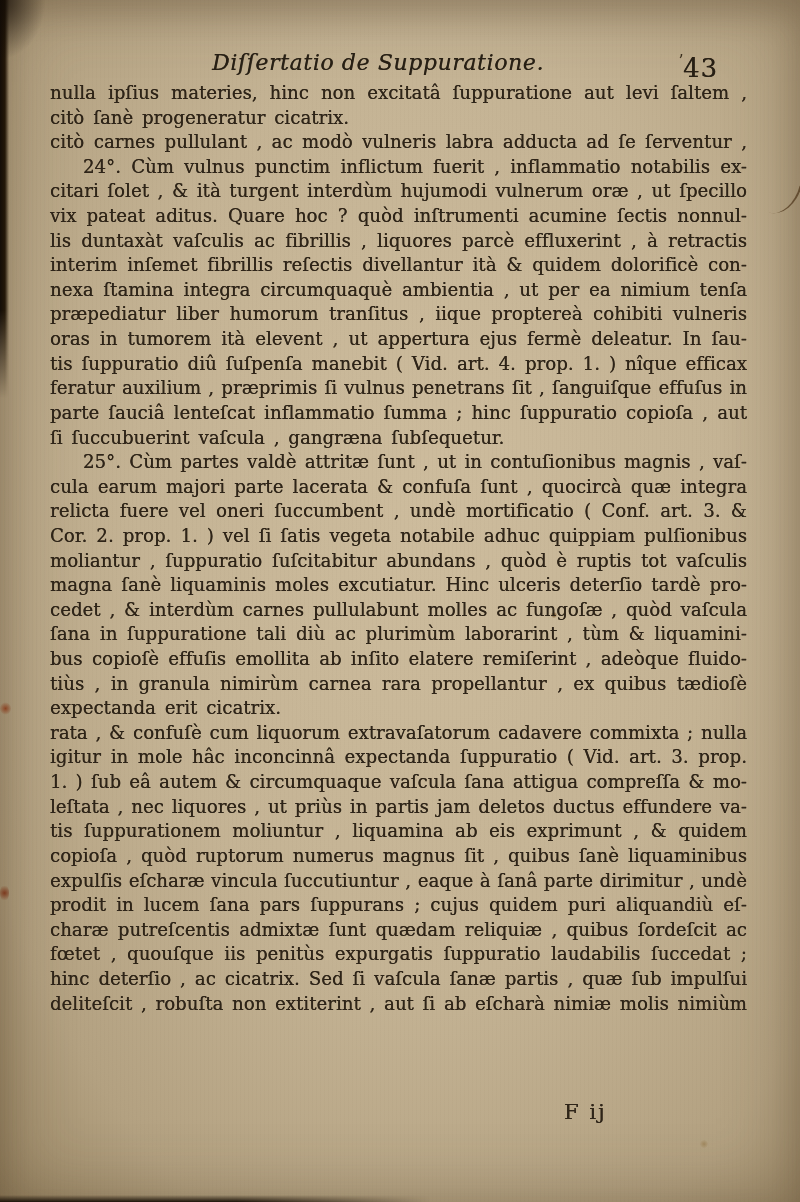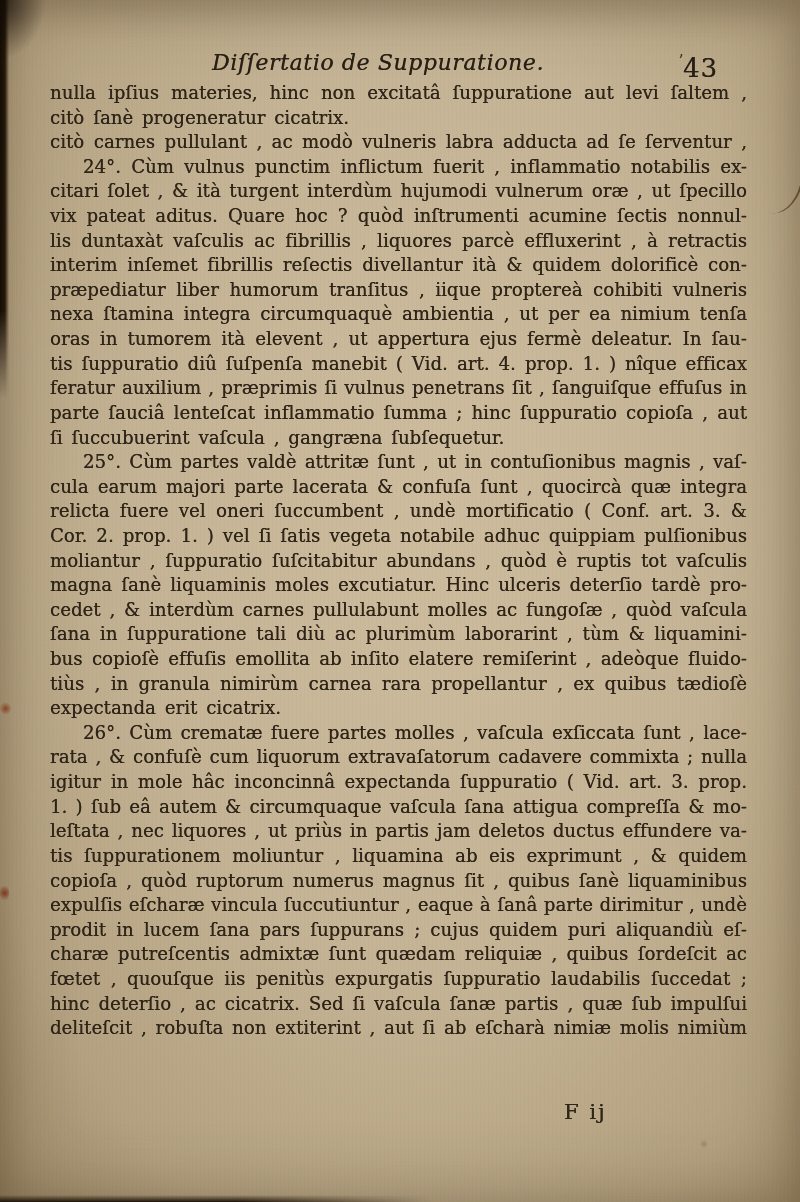--- a/index.html
+++ b/index.html
@@ -100,39 +100,38 @@
 
   <div class="textblock">
       <div class="line">nulla ipſius materies, hinc non excitatâ ſuppuratione aut levi ſaltem ,</div>
       <div class="line nojust">citò ſanè  progeneratur cicatrix.</div>
       <div class="line">citò carnes pullulant , ac modò vulneris labra adducta ad ſe ſerventur ,</div>
       <div class="line indent">24°. Cùm vulnus punctim inflictum fuerit , inflammatio notabilis ex-</div>
       <div class="line">citari ſolet , &amp; ità turgent interdùm hujumodi vulnerum oræ , ut ſpecillo</div>
       <div class="line">vix pateat aditus. Quare hoc ? quòd inſtrumenti acumine ſectis nonnul-</div>
       <div class="line">lis duntaxàt vaſculis ac fibrillis , liquores parcè effluxerint , à retractis</div>
       <div class="line">interim inſemet fibrillis reſectis divellantur ità &amp; quidem dolorificè con-</div>
+      <div class="line">nexa ſtamina integra circumquaquè ambientia , ut per ea nimium tenſa</div>
       <div class="line">præpediatur liber humorum tranſitus , iique proptereà cohibiti vulneris</div>
-      <div class="line">nexa ſtamina integra circumquaquè ambientia , ut per ea nimium tenſa</div>
       <div class="line">oras in tumorem ità elevent , ut appertura ejus fermè deleatur. In ſau-</div>
       <div class="line">tis ſuppuratio diû ſuſpenſa manebit ( Vid. art. 4. prop. 1. ) nîque efficax</div>
       <div class="line">feratur auxilium , præprimis ſi vulnus penetrans ſit , ſanguiſque effuſus in</div>
       <div class="line">parte ſauciâ lenteſcat inflammatio ſumma ; hinc ſuppuratio copioſa , aut</div>
       <div class="line nojust">ſi ſuccubuerint vaſcula , gangræna ſubſequetur.</div>
       <div class="line indent">25°. Cùm partes valdè attritæ ſunt , ut in contuſionibus magnis , vaſ-</div>
       <div class="line">cula earum majori parte lacerata &amp; confuſa ſunt , quocircà quæ integra</div>
       <div class="line">relicta fuere vel oneri ſuccumbent , undè mortificatio ( Conf. art. 3. &amp;</div>
       <div class="line">Cor. 2. prop. 1. ) vel ſi ſatis vegeta notabile adhuc quippiam pulſionibus</div>
       <div class="line">moliantur , ſuppuratio ſuſcitabitur abundans , quòd è ruptis tot vaſculis</div>
       <div class="line">magna ſanè liquaminis moles excutiatur. Hinc ulceris deterſio tardè pro-</div>
       <div class="line">cedet , &amp; interdùm carnes pullulabunt molles ac fungoſæ , quòd vaſcula</div>
       <div class="line">ſana in ſuppuratione tali diù ac plurimùm laborarint , tùm &amp; liquamini-</div>
       <div class="line">bus copioſè effuſis emollita ab inſito elatere remiſerint , adeòque fluido-</div>
       <div class="line">tiùs , in granula nimirùm carnea rara propellantur , ex quibus tædioſè</div>
       <div class="line nojust">expectanda erit cicatrix.</div>
-      <div class="line indent">26°. Cùm crematæ fuere partes molles , vaſcula exſiccata ſunt , lace-</div>
       <div class="line">rata , &amp; confuſè cum liquorum extravaſatorum cadavere commixta ; nulla</div>
       <div class="line">igitur in mole hâc inconcinnâ expectanda ſuppuratio ( Vid. art. 3. prop.</div>
       <div class="line">1. ) ſub eâ autem &amp; circumquaque vaſcula ſana attigua compreſſa &amp; mo-</div>
       <div class="line">leſtata , nec liquores , ut priùs in partis jam deletos ductus effundere va-</div>
       <div class="line">tis ſuppurationem moliuntur , liquamina ab eis exprimunt , &amp; quidem</div>
       <div class="line">copioſa , quòd ruptorum numerus magnus ſit , quibus ſanè liquaminibus</div>
       <div class="line">expulſis eſcharæ vincula ſuccutiuntur , eaque à ſanâ parte dirimitur , undè</div>
       <div class="line">prodit in lucem ſana pars ſuppurans ; cujus quidem puri aliquandiù eſ-</div>
       <div class="line">charæ putreſcentis admixtæ ſunt quædam reliquiæ , quibus ſordeſcit ac</div>
       <div class="line">fœtet , quouſque iis penitùs expurgatis ſuppuratio laudabilis ſuccedat ;</div>

